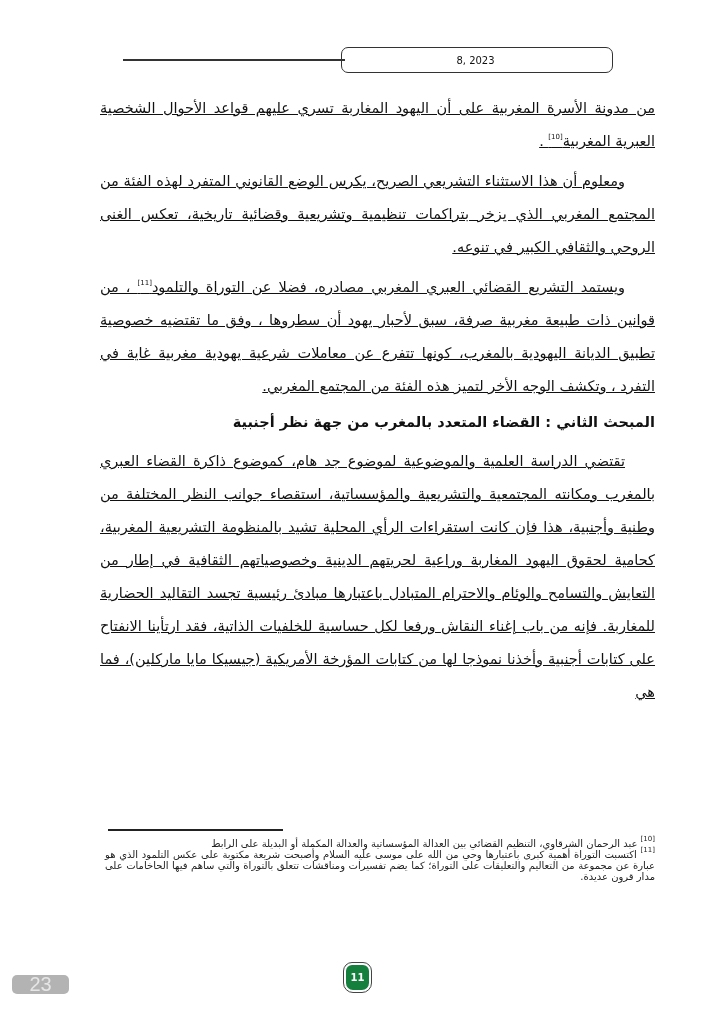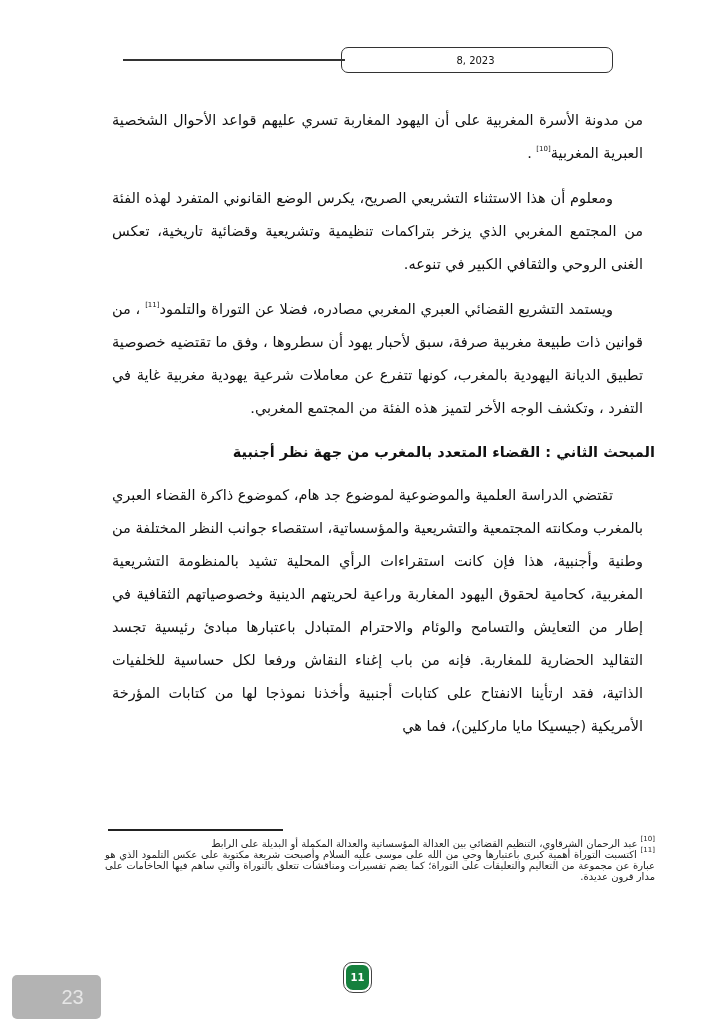--- a/index.html
+++ b/index.html
@@ -15,21 +15,21 @@
       border: 1.5px solid #333; border-radius: 7px; box-sizing: border-box;
       display: flex; align-items: center; justify-content: center;
       direction: rtl; font-size: 10px; font-weight: bold; white-space: nowrap;
     }
     .header-box .num { font-weight: normal; margin-right: 3px; direction: ltr; unicode-bidi: embed; }
     .content {
       position: absolute; left: 100px; top: 92px; width: 555px;
       direction: rtl; text-align: justify; text-align-last: right;
       font-size: 14.5px; line-height: 33px;
     }
-    .content p { margin: 12px; }
+    .content p { margin: 0; text-decoration: underline; }
     .content p.gap { margin-top: 7px; }
     .content .indent { display: inline-block; width: 30px; }
     sup.ref { font-size: 7px; vertical-align: top; position: relative; top: -4px; }
     h2.section {
       margin: 4px 0 8px 0; font-size: 14.5px; font-weight: bold; line-height: 30px;
     }
     .fn-sep {
       position: absolute; left: 108px; top: 829px; width: 175px; height: 1.5px; background: #222;
     }
     .footnotes {
@@ -42,25 +42,24 @@
     .footnotes .ltr { direction: ltr; unicode-bidi: embed; }
     .footnotes .fn-line2 { text-align: right; text-align-last: right; }
     .page-badge {
       position: absolute; left: 344px; top: 963px; width: 27px; height: 29px;
       background: #15803d; border: 2px solid #fff; outline: 1px solid #444;
       border-radius: 8px 8px 9px 9px; box-sizing: border-box;
       color: #fff; font-size: 10px; font-weight: bold;
       display: flex; align-items: center; justify-content: center;
     }
     .page-counter {
-      position: absolute; left: 12px; top: 975px; width: 57px; height: 44px;
+      position: absolute; left: 12px; top: 975px; width: 57px; height: 19px;
       background: #b3b3b3; border-radius: 5px; color: #e6e6e6;
       font-size: 20px; display: flex; align-items: center; justify-content: center;
       font-family: "Liberation Sans", sans-serif;
-      padding-left: 32px;
     }
   </style>
 </head>
 <body>
 
 <div class="header-line"></div>
 <div class="header-box">
   <span class="num">8, 2023</span>
 </div>
 

